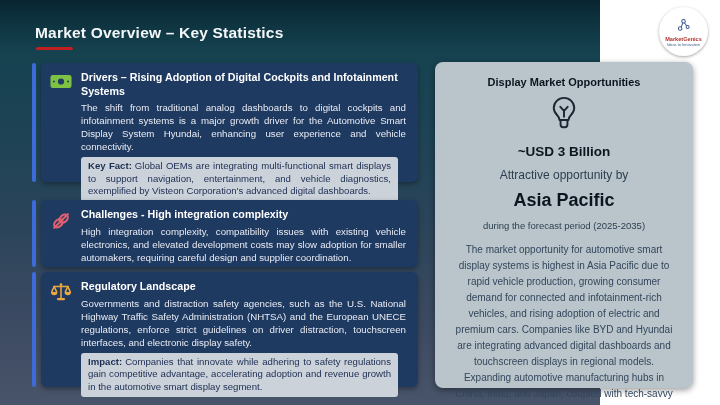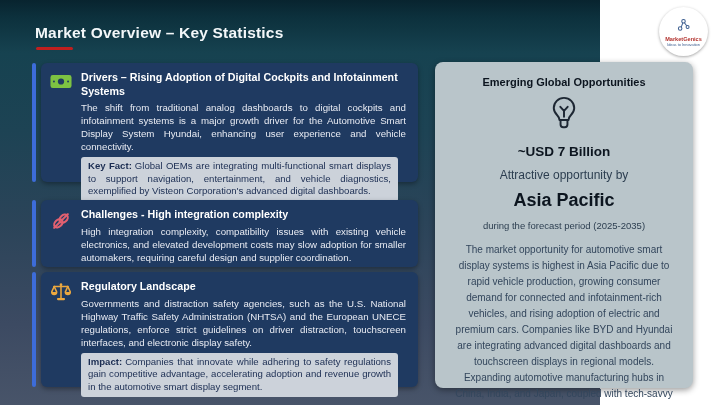--- a/index.html
+++ b/index.html
@@ -163,30 +163,30 @@
     <div class="card-content">
       <div class="card-title">Regulatory Landscape</div>
       <div class="card-body">Governments and distraction safety agencies, such as the U.S. National Highway Traffic Safety Administration (NHTSA) and the European UNECE regulations, enforce strict guidelines on driver distraction, touchscreen interfaces, and electronic display safety.</div>
       <div class="callout">
         <b>Impact:</b><span>Companies that innovate while adhering to safety regulations gain competitive advantage, accelerating adoption and revenue growth in the automotive smart display segment.</span>
       </div>
     </div>
   </div>
 
   <div class="panel">
-    <div class="panel-title">Emerging Global Opportunities</div>
+    <div class="panel-title">Display Market Opportunities</div>
     <span>
       <svg class="panel-bulb" viewBox="0 0 26 32" width="28" height="35">
         <g fill="none" stroke="#1d2733" stroke-width="1.8" stroke-linejoin="round" stroke-linecap="round">
           <path d="M13 1.5 a9.5 9.5 0 0 1 9.5 9.5 c0 3.2 -1.6 5 -3.2 6.6 c-1.2 1.2 -2 2.3 -2.1 4.4 h-8.4 c-0.1 -2.1 -0.9 -3.2 -2.1 -4.4 c-1.6 -1.6 -3.2 -3.4 -3.2 -6.6 a9.5 9.5 0 0 1 9.5 -9.5 Z"></path>
           <path d="M9.8 22 v4.3 a2.5 2.5 0 0 0 2.5 2.5 h1.4 a2.5 2.5 0 0 0 2.5 -2.5 V22"></path>
           <path d="M9.6 9.8 l3.4 3.8 3.4 -3.8 M13 13.6 V19"></path>
         </g>
       </svg>
     </span>
-    <div class="panel-value">~USD 7 Billion</div>
+    <div class="panel-value">~USD 3 Billion</div>
     <div class="panel-caption">Attractive opportunity by</div>
     <div class="panel-region">Asia Pacific</div>
     <div class="panel-period">during the forecast period (2025-2035)</div>
     <div class="panel-desc">The market opportunity for automotive smart display systems is highest in Asia Pacific due to rapid vehicle production, growing consumer demand for connected and infotainment-rich vehicles, and rising adoption of electric and premium cars. Companies like BYD and Hyundai are integrating advanced digital dashboards and touchscreen displays in regional models. Expanding automotive manufacturing hubs in China, India, and Japan, coupled with tech-savvy consumers, make Asia Pacific the most lucrative region for market growth.</div>
   </div>
 
 </div>
 
 </body></html>

